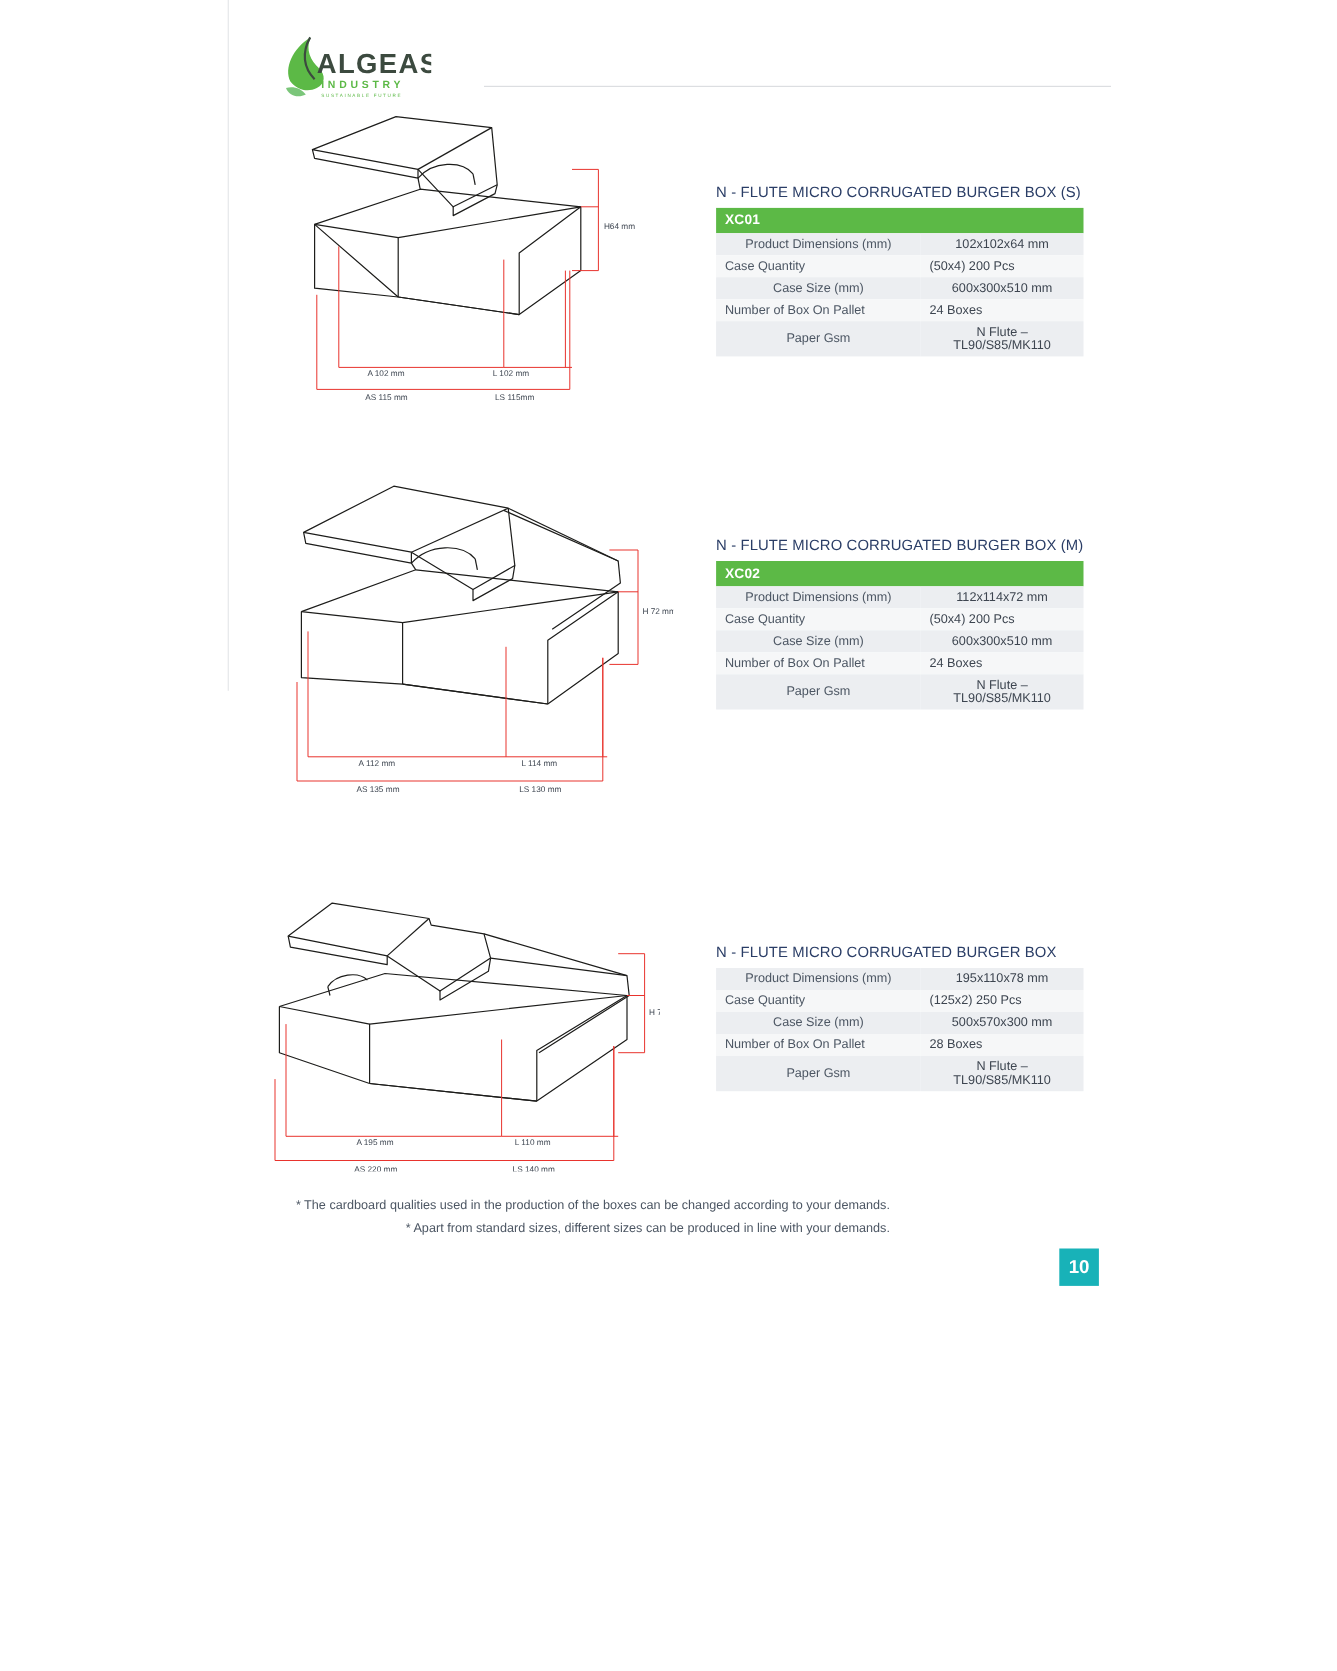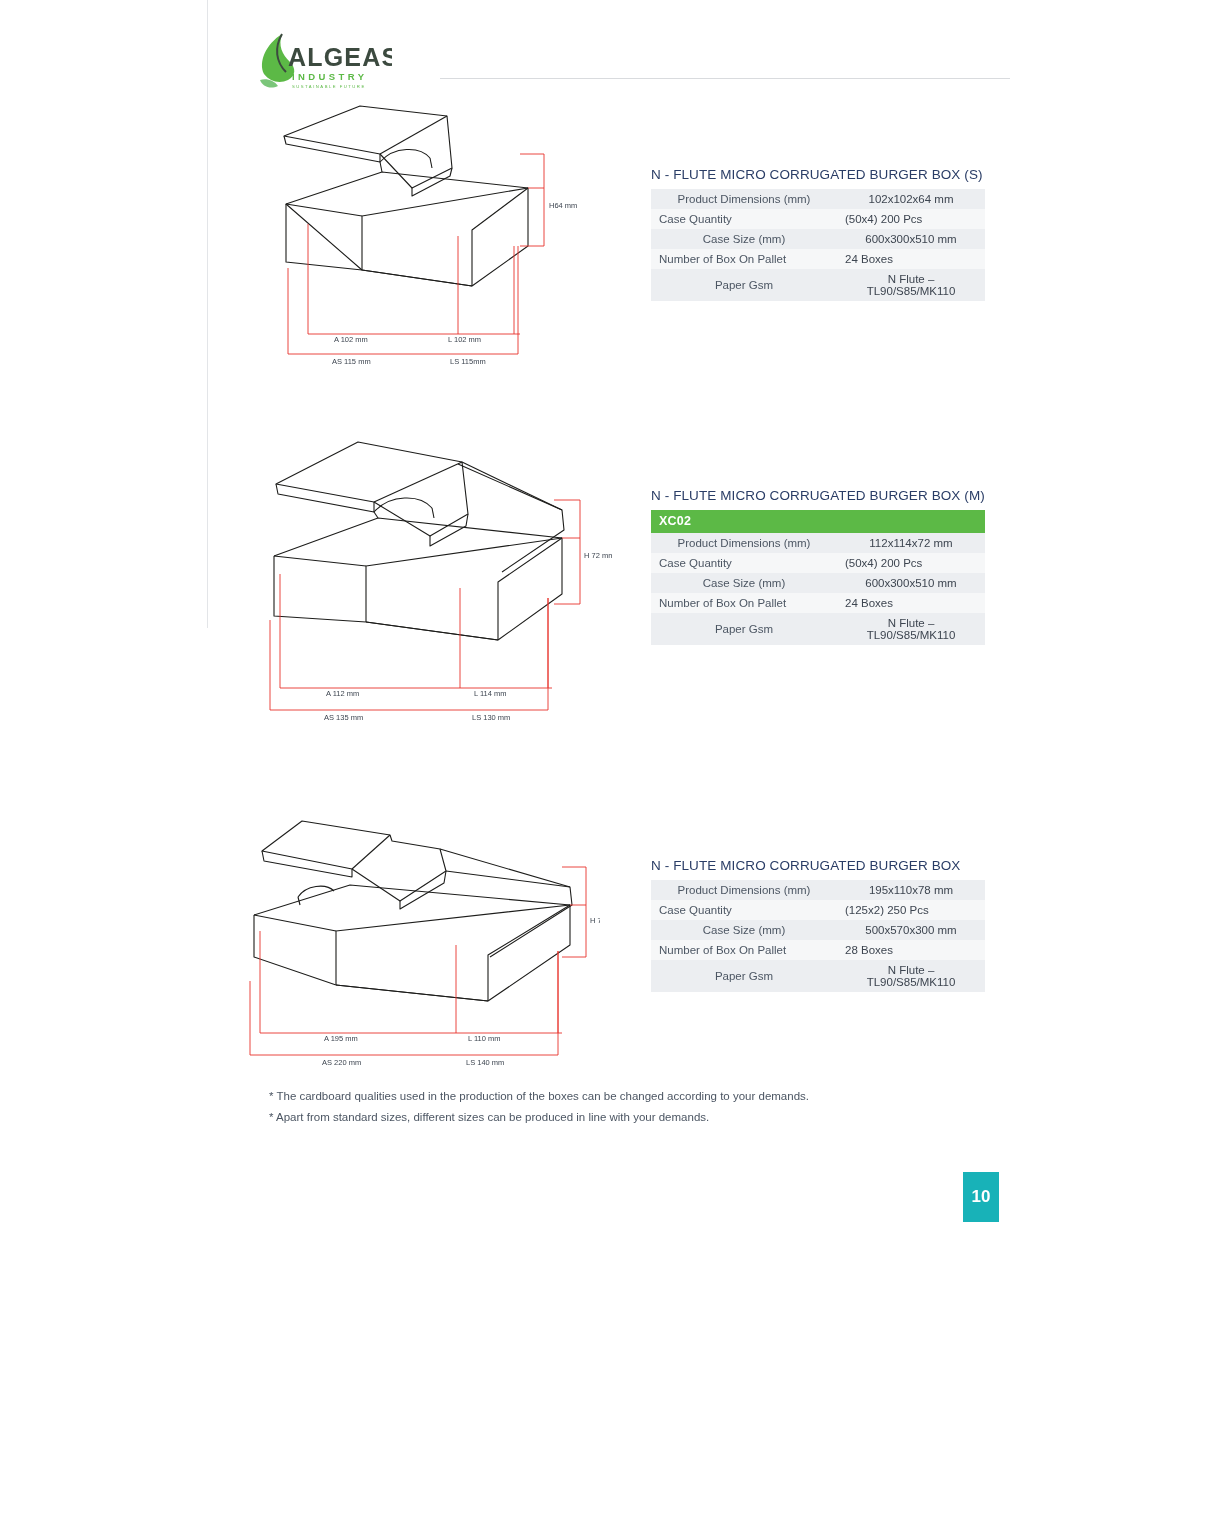--- a/index.html
+++ b/index.html
@@ -93,29 +93,29 @@
 
   
   .footnotes {
     position: absolute;
     left: 269px;
     top: 1086px;
     font-size: 11.5px;
     color: #4c5663;
     line-height: 21px;
   }
-  .footnotes div { white-space: nowrap; }
+  .footnotes div { white-space: nowrap; text-align: right; }
 
   
   .page-number {
     position: absolute;
     left: 963px;
-    top: 1172px;
+    top: 1135px;
     width: 36px;
-    height: 50px;
+    height: 34px;
     background: #18b2b8;
     color: #ffffff;
     font-size: 17px;
     font-weight: bold;
     display: flex;
     align-items: center;
     justify-content: center;
   }
 </style>
 </head>
@@ -175,20 +175,23 @@
     <text class="dim-text" x="186" y="246" font-size="7.5">L 102 mm</text>
     <text class="dim-text" x="70" y="268" font-size="7.5">AS 115 mm</text>
     <text class="dim-text" x="188" y="268" font-size="7.5">LS 115mm</text>
   </svg>
 </div>
 
 <div class="product" style="left:651px; top:167px;">
   <div class="product-title">N - FLUTE MICRO CORRUGATED BURGER BOX (S)</div>
   <table class="spec-table">
     <tbody>
+        <tr class="code-row">
+      <td colspan="2">XC01</td>
+    </tr>
     <tr class="odd">
       <td class="label">Product Dimensions (mm)</td>
       <td class="value">102x102x64 mm</td>
     </tr>
     <tr class="even">
       <td class="label">Case Quantity</td>
       <td class="value">(50x4) 200 Pcs</td>
     </tr>
     <tr class="odd">
       <td class="label">Case Size (mm)</td>

